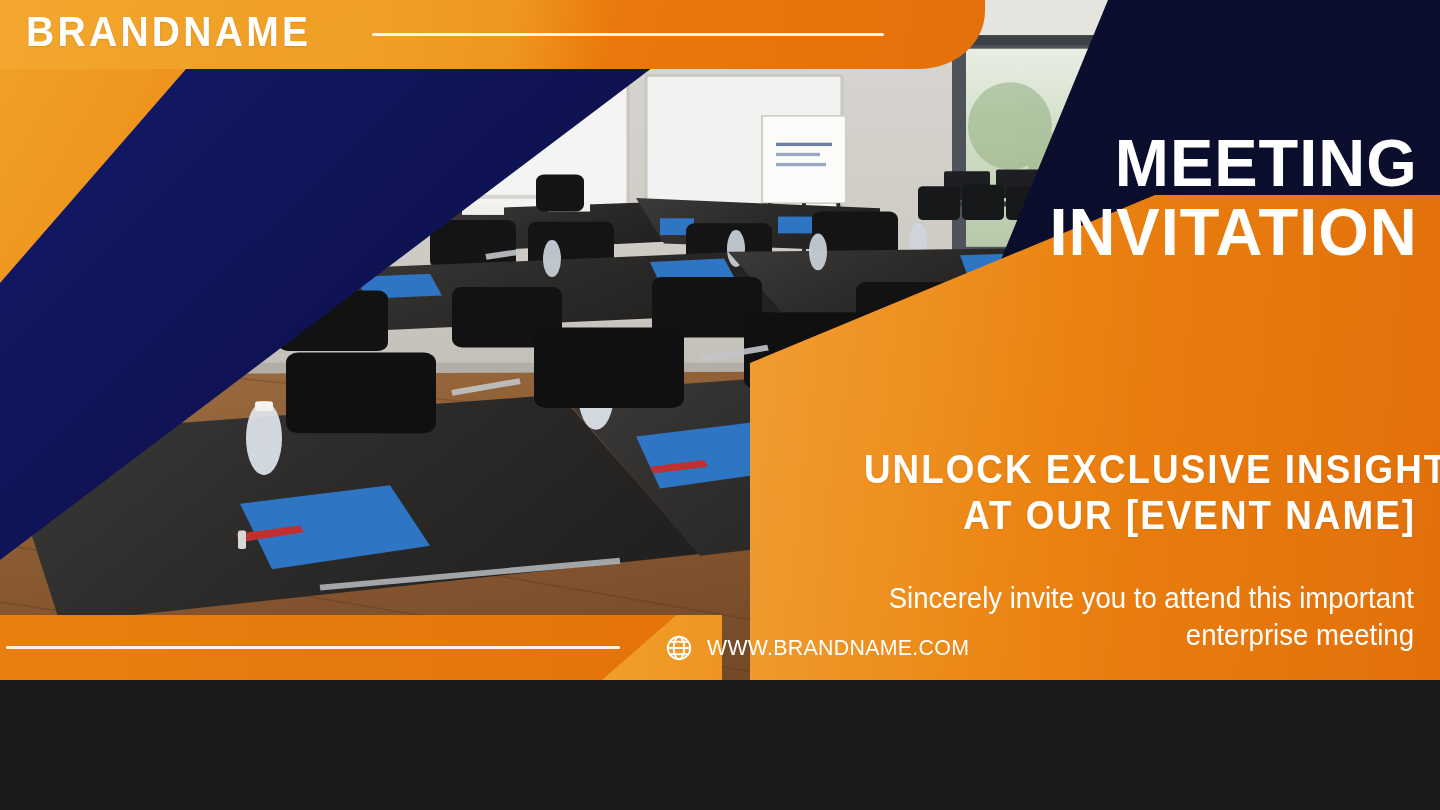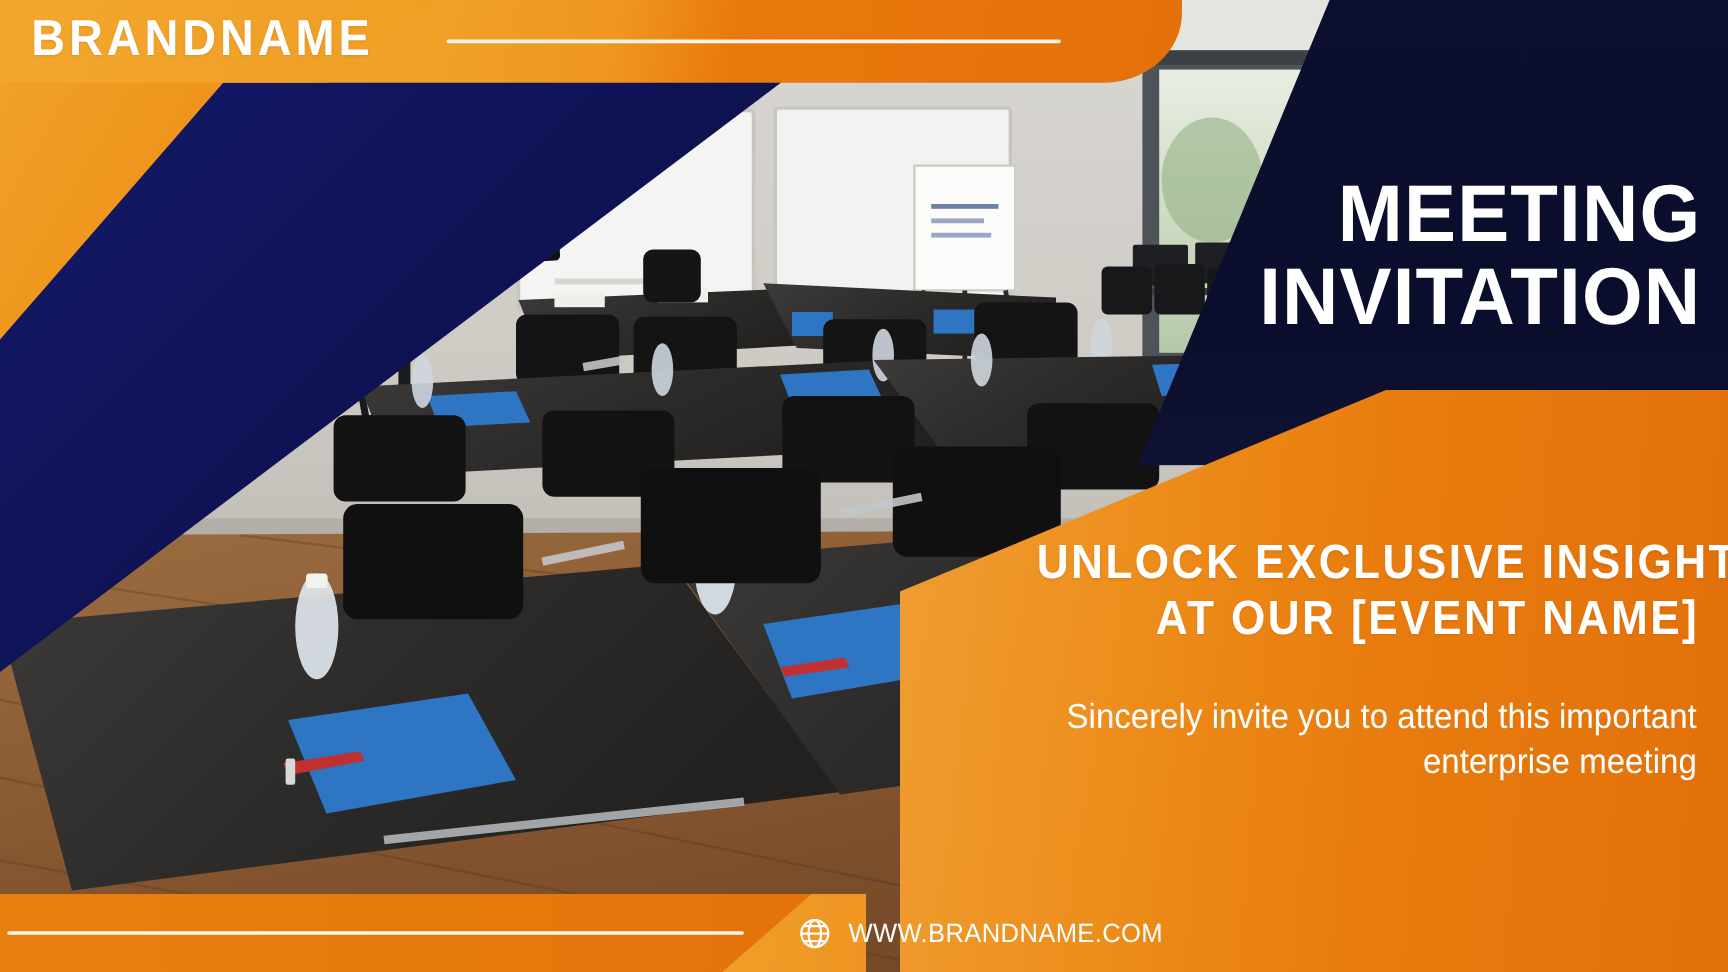--- a/index.html
+++ b/index.html
@@ -2,21 +2,21 @@
 <html><head>
 <meta charset="utf-8">
 <title>Meeting Invitation</title>
 <style>
   * { margin:0; padding:0; box-sizing:border-box; }
   html,body { background:#1b1b1b; }
   body { font-family:"Liberation Sans", sans-serif; }
 
   .poster{
     position:relative;
-    width:1440px; height:810px;
+    width:1440px; height:680px;
     overflow:hidden;
     background:#0369a1;
   }
 
   
   .photo{ position:absolute; inset:0; overflow:hidden; }
   .photo svg{ width:100%; height:100%; display:block; }
 
   
   .left-orange-wedge{
@@ -88,21 +88,21 @@
     background:linear-gradient(100deg,#f0a02a,#ef9422);
     clip-path:polygon(62% 0, 100% 0, 100% 100%, 0 100%);
   }
   .footer-rule{
     position:absolute; left:6px; bottom:31px; width:614px; height:3px;
     background:#fdf5ea; z-index:8; border-radius:2px;
   }
 
   
   .title-block{
-    position:absolute; right:22px; top:148px; z-index:8;
+    position:absolute; right:22px; top:132px; z-index:8;
     text-align:right; color:#ffffff;
   }
   .title-line{
     font-family:"Liberation Sans", sans-serif;
     font-weight:bold; font-size:67px; line-height:0.93;
     letter-spacing:1px; transform:scaleX(0.97);
     transform-origin:right center; white-space:nowrap;
   }
   .title-line + .title-line{ margin-top:7px; }
 

